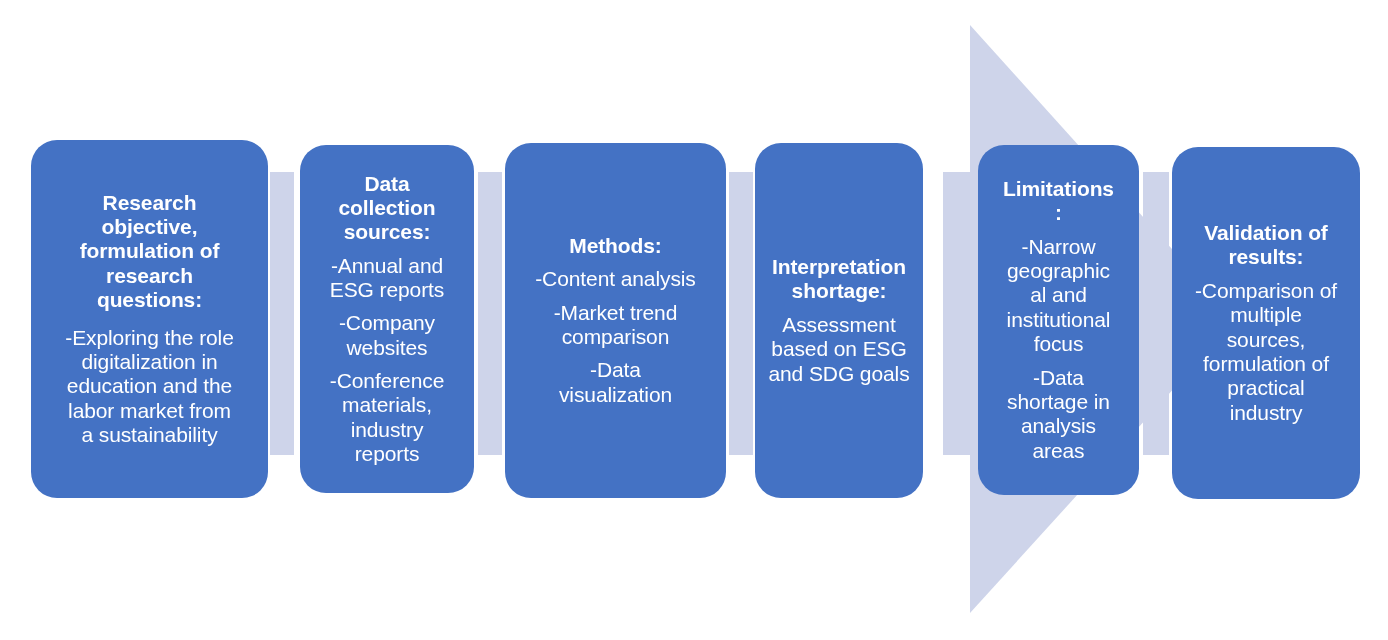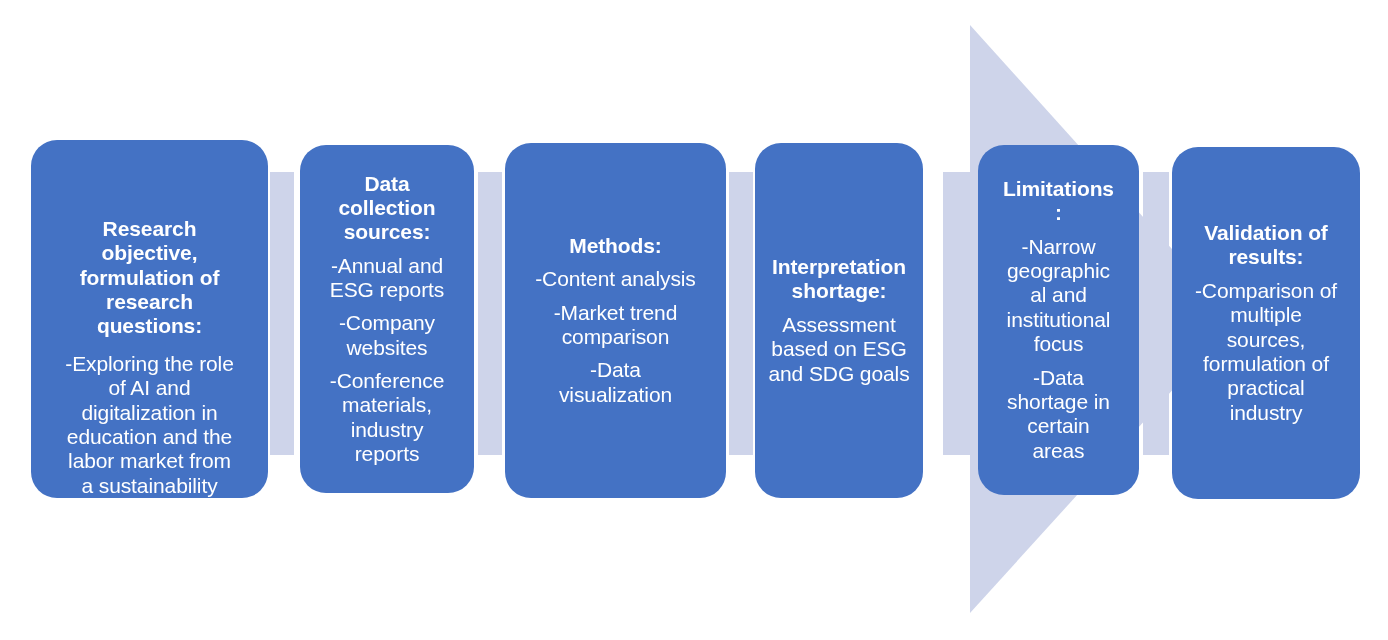--- a/index.html
+++ b/index.html
@@ -51,21 +51,21 @@
   }
   .box-line {
     font-weight: normal;
     font-size: 21px;
     letter-spacing: -0.1px;
   }
   .spacer-sm { height: 9px; }
   .spacer-md { height: 13px; }
 
   
-  #box-1 { left: 31px;   top: 140px; width: 237px; height: 358px; padding: 0 8px; justify-content: flex-end; }
+  #box-1 { left: 31px;   top: 140px; width: 237px; height: 358px; padding: 0 8px; }
   #box-2 { left: 300px;  top: 145px; width: 174px; height: 348px; padding: 0 6px; justify-content: center; }
   #box-3 { left: 505px;  top: 143px; width: 221px; height: 355px; padding: 0 10px; align-items: center; }
   #box-4 { left: 755px;  top: 143px; width: 168px; height: 355px; padding: 0 8px; }
   #box-5 { left: 978px;  top: 145px; width: 161px; height: 350px; padding: 0 6px; }
   #box-6 { left: 1172px; top: 147px; width: 188px; height: 352px; padding: 0 20px; }
 
   
   #conn-1 { left: 270px;  top: 172px; width: 24px; height: 283px; }
   #conn-2 { left: 478px;  top: 172px; width: 24px; height: 283px; }
   #conn-3 { left: 729px;  top: 172px; width: 24px; height: 283px; }
@@ -90,21 +90,20 @@
     <div class="box-heading">
       <div>Research</div>
       <div>objective,</div>
       <div>formulation of</div>
       <div>research</div>
       <div>questions:</div>
     </div>
     <div class="spacer-md"></div>
     <div class="box-line">
       <div>-Exploring the role</div>
-      <div>of AI and</div>
       <div>digitalization in</div>
       <div>education and the</div>
       <div>labor market from</div>
       <div>a sustainability</div>
     </div>
   </div>
 
   <div class="process-box" id="box-2">
     <div class="box-heading">
       <div>Data</div>
@@ -173,21 +172,21 @@
       <div>-Narrow</div>
       <div>geographic</div>
       <div>al and</div>
       <div>institutional</div>
       <div>focus</div>
     </div>
     <div class="spacer-sm"></div>
     <div class="box-line">
       <div>-Data</div>
       <div>shortage in</div>
-      <div>certain</div>
+      <div>analysis</div>
       <div>areas</div>
     </div>
   </div>
 
   <div class="process-box" id="box-6">
     <div class="box-heading">
       <div>Validation of</div>
       <div>results:</div>
     </div>
     <div class="spacer-sm"></div>

